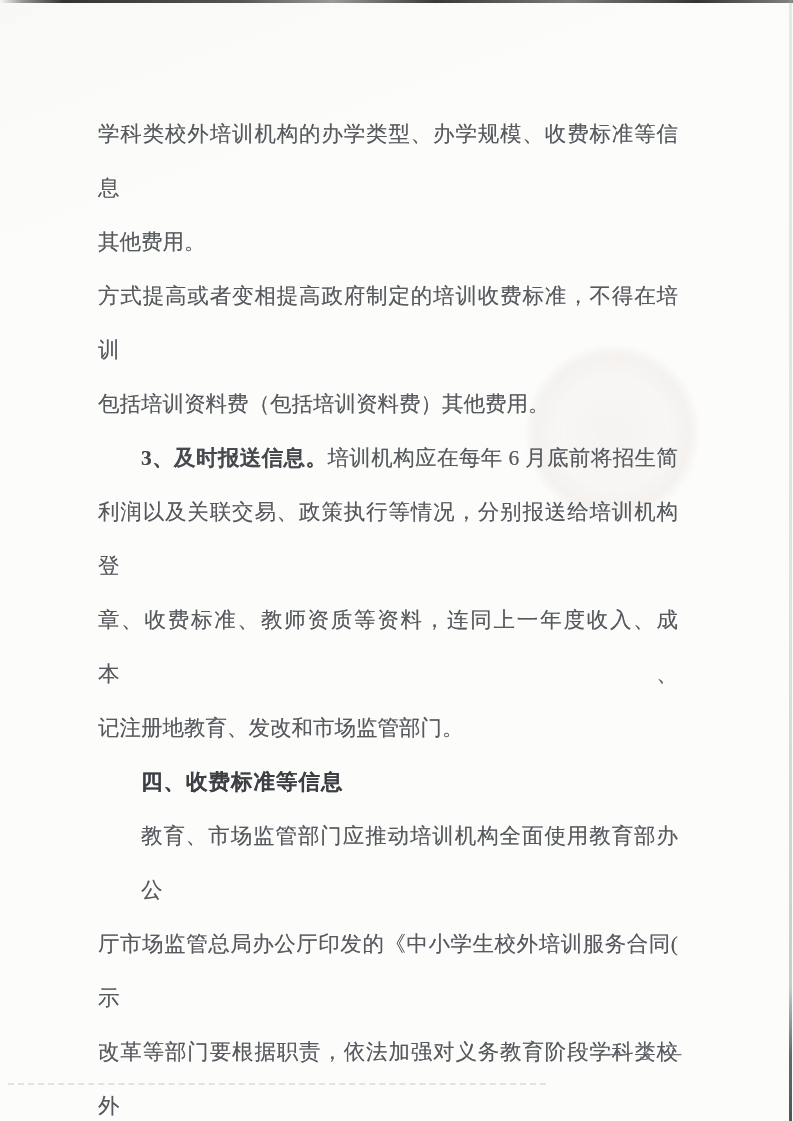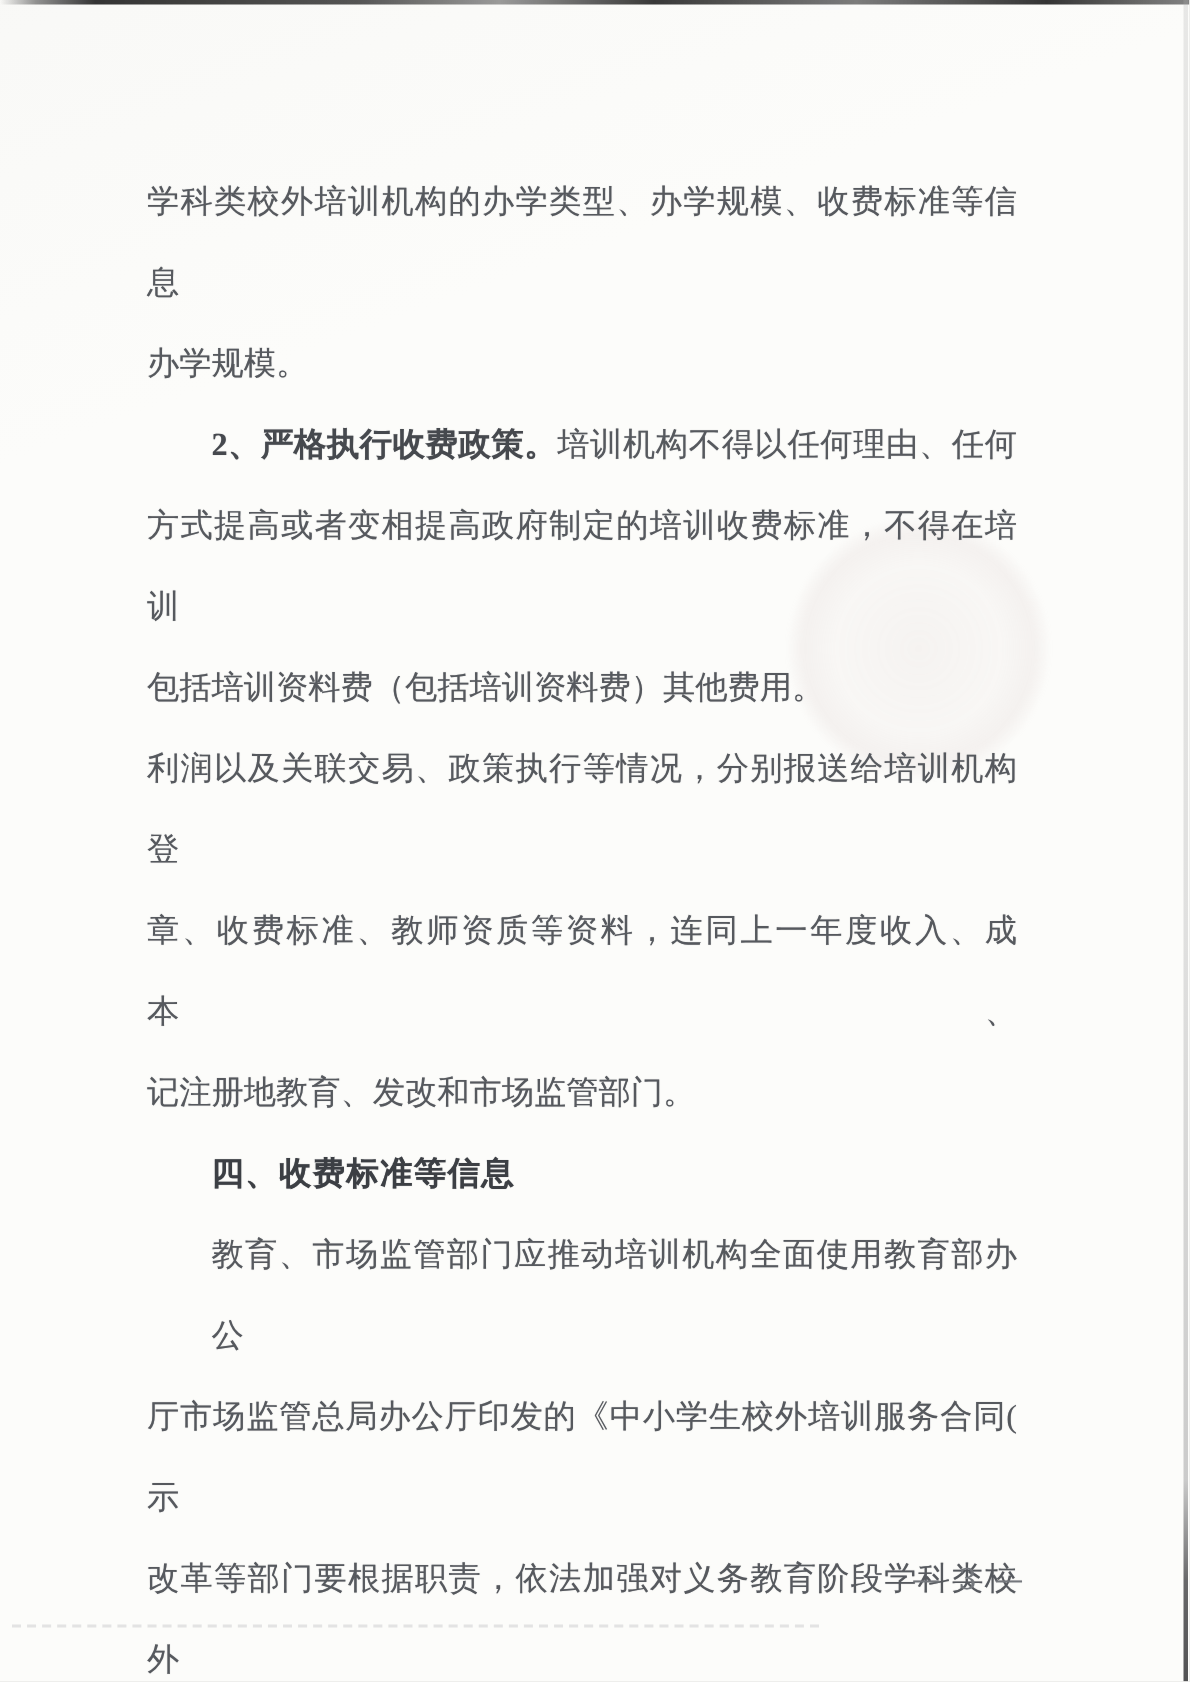--- a/index.html
+++ b/index.html
@@ -72,28 +72,28 @@
 </style>
 </head>
 <body>
 
 <div class="page">
   <div class="edge-top"></div>
   <div class="stamp-bleed"></div>
   <div class="body-text">
       <div class="para">
         <div class="line fill"><span class="reg">学科类校外培训机构的办学类型、办学规模、收费标准等信息</span></div>
-        <div class="line"><span class="reg">办学规模。</span></div>
+        <div class="line"><span class="reg">其他费用。</span></div>
       </div>
       <div class="para">
-        <div class="line fill indent"><span class="bold">2、严格执行收费政策。</span><span class="reg">培训机构不得以任何理由、任何</span></div>
         <div class="line fill"><span class="reg">方式提高或者变相提高政府制定的培训收费标准，不得在培训</span></div>
         <div class="line"><span class="reg">包括培训资料费（包括培训资料费）其他费用。</span></div>
       </div>
       <div class="para">
+        <div class="line fill indent"><span class="bold">3、及时报送信息。</span><span class="reg">培训机构应在每年 6 月底前将招生简</span></div>
         <div class="line fill"><span class="reg">利润以及关联交易、政策执行等情况，分别报送给培训机构登</span></div>
         <div class="line fill"><span class="reg">章、收费标准、教师资质等资料，连同上一年度收入、成本、</span></div>
         <div class="line"><span class="reg">记注册地教育、发改和市场监管部门。</span></div>
       </div>
       <div class="para heading">
         <div class="line indent"><span class="bold">四、收费标准等信息</span></div>
       </div>
       <div class="para">
         <div class="line fill indent"><span class="reg">教育、市场监管部门应推动培训机构全面使用教育部办公</span></div>
         <div class="line fill"><span class="reg">厅市场监管总局办公厅印发的《中小学生校外培训服务合同( 示</span></div>

